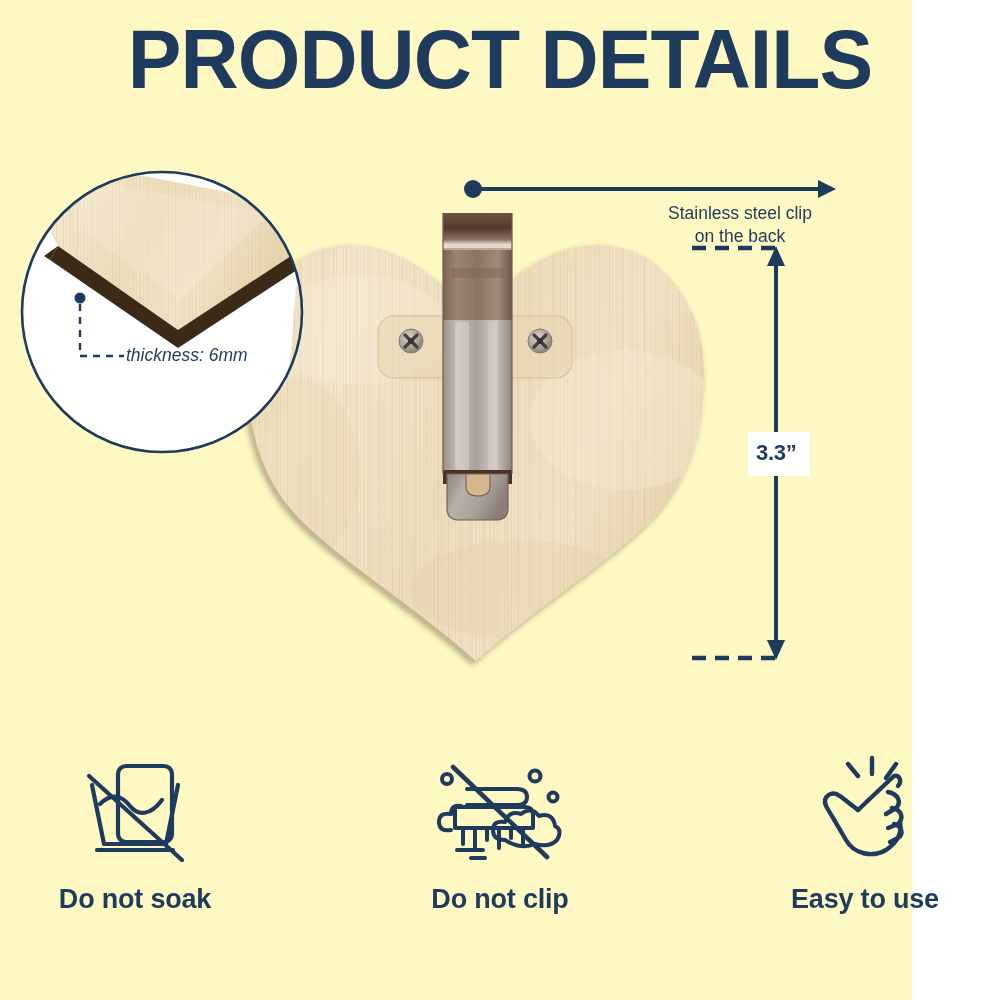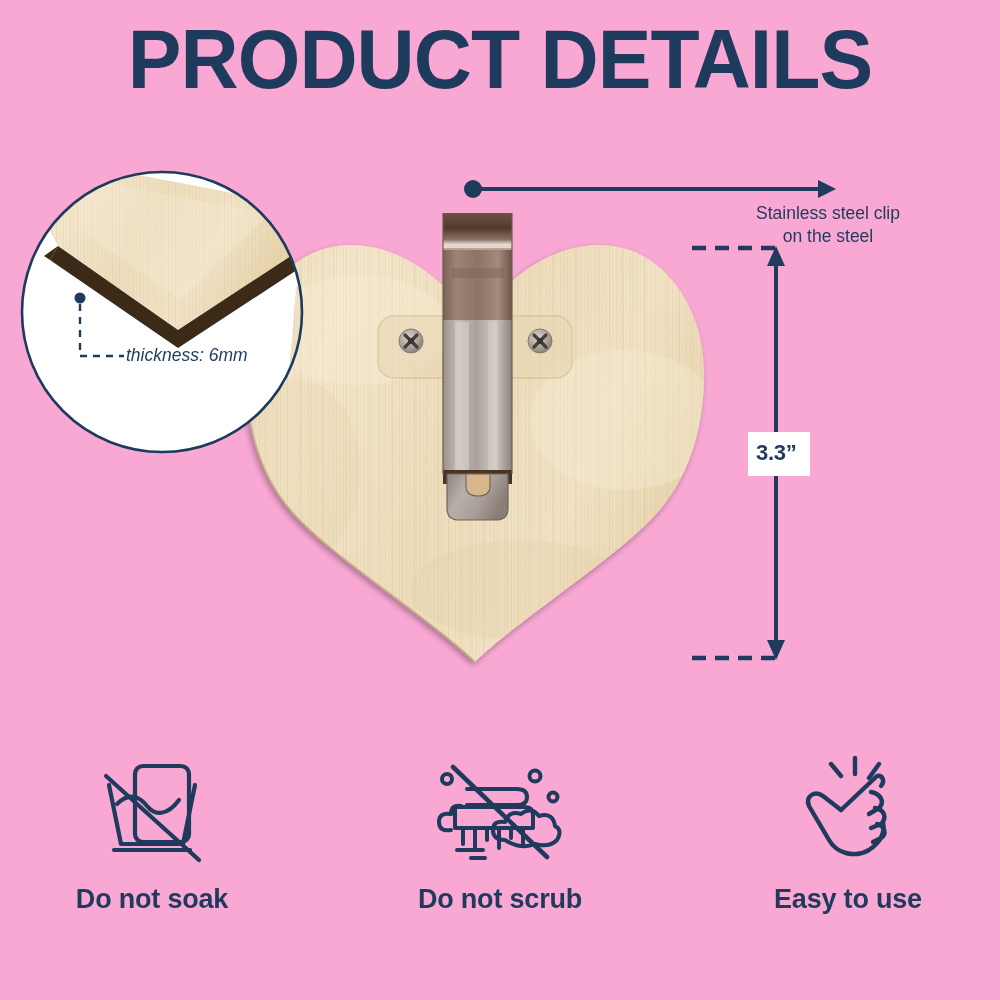--- a/index.html
+++ b/index.html
@@ -8,23 +8,23 @@
   }
   body {
     width: 1000px;
     height: 1000px;
     background: #ffffff;
     font-family: "Liberation Sans", sans-serif;
     overflow: hidden;
   }
   #stage {
     position: relative;
-    width: 1000px;
+    width: 912px;
     height: 1000px;
-    background: #f9a8d4;
+    background: #fef9c3;
   }
 
   
   .title {
     position: absolute;
     left: 0;
     top: 18px;
     width: 1000px;
     text-align: center;
     font-family: "Liberation Sans Narrow", "Liberation Sans", sans-serif;
@@ -80,21 +80,21 @@
 
   
   .features {
     position: absolute;
     left: 0;
     top: 752px;
     width: 1000px;
     display: flex;
     align-items: flex-start;
     justify-content: space-between;
-    padding: 0 38px;
+    padding: 0 21px;
     box-sizing: border-box;
   }
   .feature {
     width: 228px;
     display: flex;
     flex-direction: column;
     align-items: center;
   }
   .feature-icon {
     height: 118px;
@@ -313,21 +313,21 @@
       <line x1="776" y1="258" x2="776" y2="648" stroke="#1e3a5c" stroke-width="4"></line>
       <path d="M767,266 L776,246 L785,266 Z" fill="#1e3a5c"></path>
       <path d="M767,640 L776,660 L785,640 Z" fill="#1e3a5c"></path>
 
       <rect x="748" y="432" width="62" height="44" fill="#ffffff"></rect>
     </g>
   </svg>
 
   <div class="callout-text">
     <div>Stainless steel clip</div>
-    <div>on the steel</div>
+    <div>on the back</div>
   </div>
 
   <div class="thickness-text">thickness: 6mm</div>
 
   <div class="dim-text">3.3”</div>
 
   <div class="features">
 
     <div class="feature">
       <div class="feature-icon">
@@ -373,21 +373,21 @@
                      Q132,60 134,74 Q142,78 136,88 Q128,96 114,92 Q100,98 84,88 Z"></path>
 
             <circle cx="26" cy="27" r="5"></circle>
             <circle cx="114" cy="24" r="5.5"></circle>
             <circle cx="132" cy="45" r="4.5"></circle>
 
             <line x1="32" y1="15" x2="126" y2="105" stroke-width="4.6"></line>
           </g>
         </svg>
       </div>
-      <div class="feature-label">Do not scrub</div>
+      <div class="feature-label">Do not clip</div>
     </div>
 
 
     <div class="feature">
       <div class="feature-icon">
         <svg width="130" height="118" viewBox="0 0 130 118">
           <g fill="none" stroke="#1e3a5c" stroke-width="4.4" stroke-linecap="round" stroke-linejoin="round">
 
             <line x1="48" y1="12" x2="58" y2="24"></line>
             <line x1="72" y1="6" x2="72" y2="22"></line>

